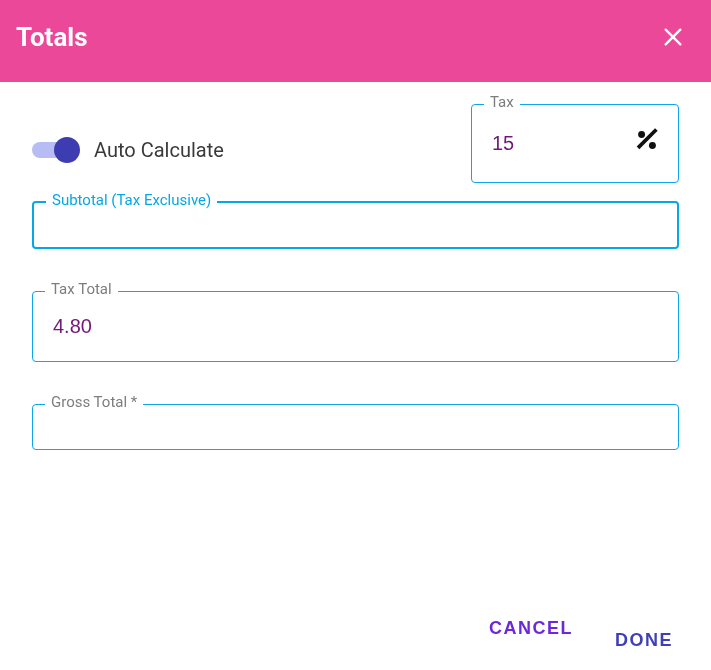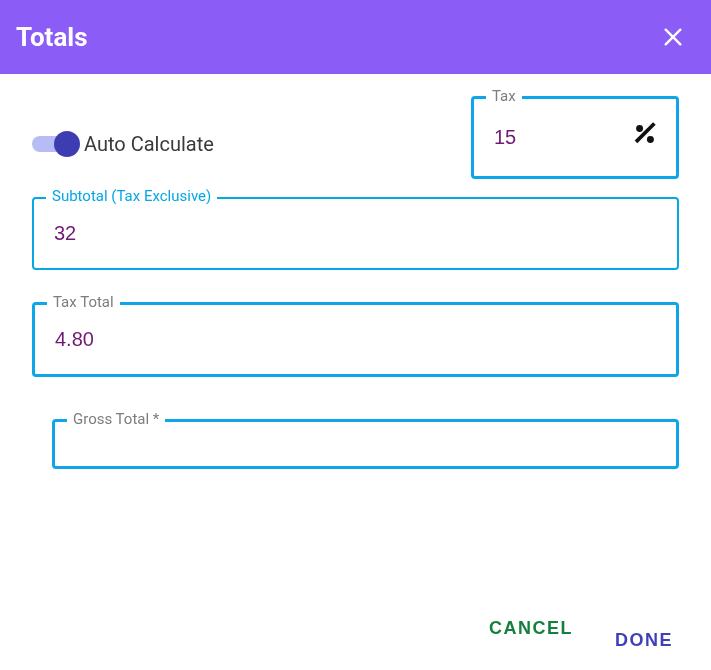--- a/index.html
+++ b/index.html
@@ -5,26 +5,26 @@
   * { box-sizing: border-box; }
   html, body {
     margin: 0;
     padding: 0;
     font-family: -apple-system, BlinkMacSystemFont, "Segoe UI", Roboto, Helvetica, Arial, sans-serif;
     background: #fff;
     width: 711px;
     height: 670px;
   }
   .header {
-    background: #8b5cf6;
+    background: #ec4899;
     color: #fff;
     display: flex;
     align-items: center;
     justify-content: space-between;
-    padding: 22px 24px 22px 16px;
+    padding: 22px 24px 30px 16px;
   }
   .header-title {
     font-size: 26px;
     font-weight: 700;
   }
   .close-btn {
     cursor: pointer;
     width: 28px;
     height: 28px;
     display: flex;
@@ -40,21 +40,21 @@
   .top-row {
     display: flex;
     align-items: center;
     justify-content: space-between;
     gap: 20px;
   }
 
   .auto-calc-group {
     display: flex;
     align-items: center;
-    gap: 8px;
+    gap: 18px;
     padding-top: 12px;
     text-align: center;
   }
 
   
   .toggle {
     position: relative;
     width: 44px;
     height: 16px;
     border-radius: 8px;
@@ -71,21 +71,21 @@
     background: #3d3db1;
   }
   .auto-calc-label {
     font-size: 20px;
     color: #3a3a3a;
   }
 
   
   .field {
     position: relative;
-    border: 3px solid #0ea5e9;
+    border: 1px solid #0ea5e9;
     border-radius: 4px;
     padding: 22px 18px 22px 18px;
   }
   .field-label {
     position: absolute;
     top: -12px;
     left: 12px;
     background: #fff;
     padding: 0 6px;
     font-size: 15px;
@@ -122,41 +122,41 @@
   .field-focused .field-label {
     color: #05a7e5;
     top: -12px;
   }
 
   .full-field {
     width: 100%;
   }
 
   .subtotal-wrap { margin-top: 18px; }
-  .taxtotal-wrap { margin-top: 32px; }
-  .grosstotal-wrap { margin-top: 42px; margin-left: 20px; }
+  .taxtotal-wrap { margin-top: 42px; }
+  .grosstotal-wrap { margin-top: 42px; }
 
   .footer {
     position: absolute;
     bottom: 18px;
     right: 32px;
     display: flex;
     gap: 30px;
     align-items: center;
   }
   .btn {
     font-size: 18px;
     font-weight: 600;
     letter-spacing: 1.5px;
     cursor: pointer;
     background: none;
     border: none;
   }
   .btn-cancel {
-    color: #15803d;
+    color: #6d28d9;
   }
   .btn-done {
     color: #3f3fb9;
     margin-top: 24px;
   }
 </style>
 </head>
 <body>
 
 <div class="header">
@@ -188,21 +188,20 @@
           <circle cx="17" cy="17" r="3.2"></circle>
           <rect x="3.2" y="17.8" width="24" height="3.4" transform="rotate(-45 3.2 18.8)"></rect>
         </svg>
       </span>
     </div>
   </div>
 
   <div class="subtotal-wrap">
     <div class="field full-field field-focused">
       <span class="field-label">Subtotal (Tax Exclusive)</span>
-      <input class="field-input" value="32" style="">
     </div>
   </div>
 
   <div class="taxtotal-wrap">
     <div class="field full-field">
       <span class="field-label">Tax Total</span>
       <input class="field-input" value="4.80" style="">
     </div>
   </div>
 

